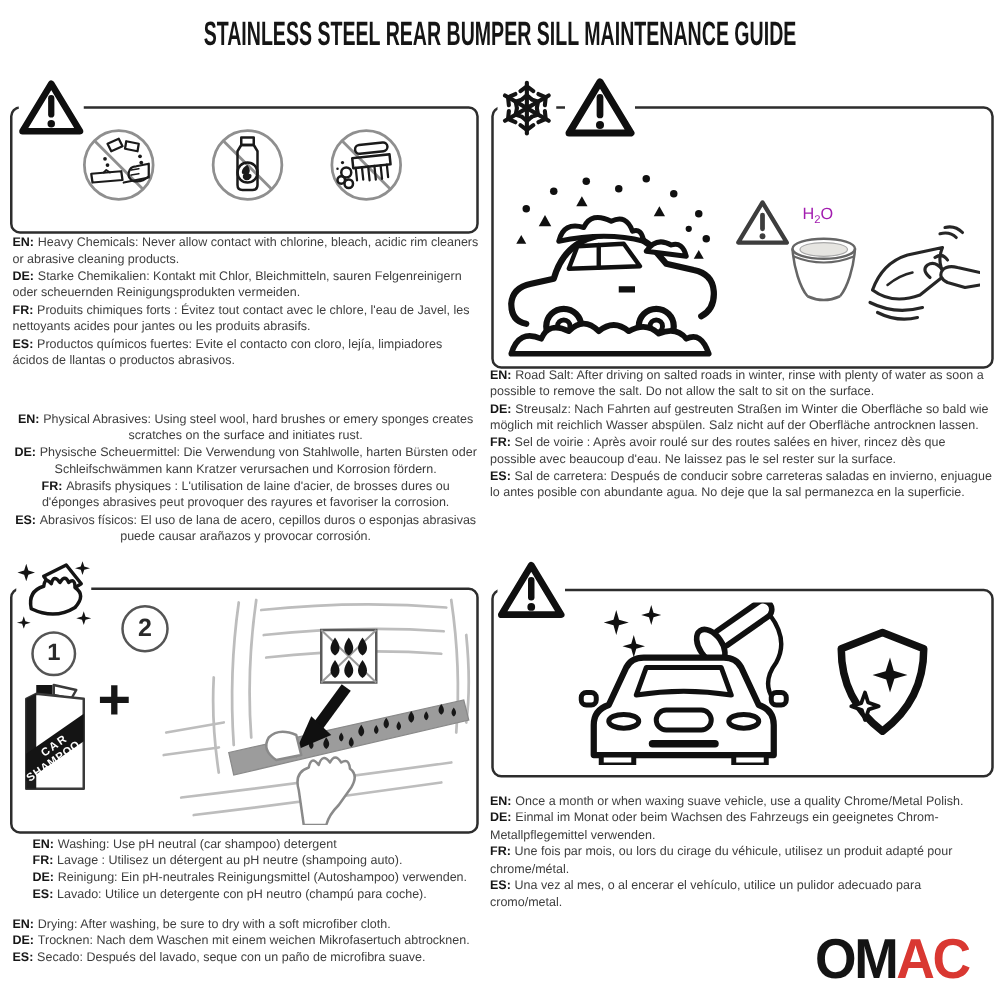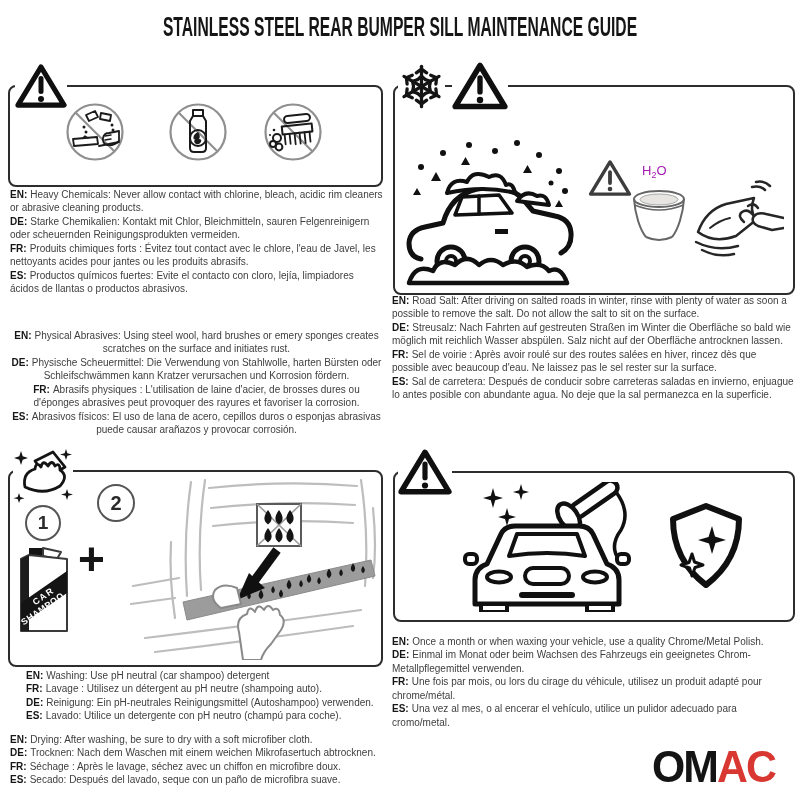--- a/index.html
+++ b/index.html
@@ -307,21 +307,20 @@
 <div class="para" style="left:10px;top:669px;width:373px;margin-left:16px;">
   <p><b class="lab">EN:</b><span>Washing: Use pH neutral (car shampoo) detergent</span></p>
   <p><b class="lab">FR:</b><span>Lavage : Utilisez un détergent au pH neutre (shampoing auto).</span></p>
   <p><b class="lab">DE:</b><span>Reinigung: Ein pH-neutrales Reinigungsmittel (Autoshampoo) verwenden.</span></p>
   <p><b class="lab">ES:</b><span>Lavado: Utilice un detergente con pH neutro (champú para coche).</span></p>
 </div>
 
 <div class="para" style="left:10px;top:733px;width:373px;">
   <p><b class="lab">EN:</b><span>Drying: After washing, be sure to dry with a soft microfiber cloth.</span></p>
   <p><b class="lab">DE:</b><span>Trocknen: Nach dem Waschen mit einem weichen Mikrofasertuch abtrocknen.</span></p>
-  <p><b class="lab">FR:</b><span>Séchage : Après le lavage, séchez avec un chiffon en microfibre doux.</span></p>
   <p><b class="lab">ES:</b><span>Secado: Después del lavado, seque con un paño de microfibra suave.</span></p>
 </div>
 
 <div class="abs box" style="left:393px;top:471px;width:398px;height:147px;"></div>
 
 <div class="abs icon-wrap" style="left:398px;top:448px;width:54px;height:48px;">
   <svg viewBox="0 0 104 92" width="54" height="48">
     <path d="M52 8 L98 84 L6 84 Z" fill="#fff" stroke="#0f0f0f" stroke-width="10.5" stroke-linejoin="round"></path>
     <path d="M52 31 L52 57" stroke="#0f0f0f" stroke-width="10" stroke-linecap="round"></path>
     <circle cx="52" cy="72" r="6" fill="#0f0f0f"></circle>
@@ -357,21 +356,21 @@
 
 <div class="abs" style="left:666px;top:500px;width:80px;height:92px;">
   <svg viewBox="0 0 80 92" width="80" height="92">
     <path d="M40 6 L73 19 Q73 60 40 85 Q7 60 7 19 Z" fill="#fff" stroke="#101010" stroke-width="6" stroke-linejoin="round"></path>
     <path d="M46 26 l3 10.5 L60 40 l-10.5 3 L46 54 l-3 -10.5 L32 40 l10.5 -3 Z" fill="#101010"></path>
     <path d="M26 54 l2.5 8 L37 65 l-8 2.5 L26 76 l-2.5 -8 L15 65 l8 -2.5 Z" fill="#fff" stroke="#101010" stroke-width="3" stroke-linejoin="round"></path>
   </svg>
 </div>
 
 <div class="para" style="left:392px;top:635px;width:402px;">
-  <p><b class="lab">EN:</b><span>Once a month or when waxing your vehicle, use a quality Chrome/Metal Polish.</span></p>
+  <p><b class="lab">EN:</b><span>Once a month or when waxing suave vehicle, use a quality Chrome/Metal Polish.</span></p>
   <p><b class="lab">DE:</b><span>Einmal im Monat oder beim Wachsen des Fahrzeugs ein geeignetes Chrom-Metallpflegemittel verwenden.</span></p>
   <p><b class="lab">FR:</b><span>Une fois par mois, ou lors du cirage du véhicule, utilisez un produit adapté pour chrome/métal.</span></p>
   <p><b class="lab">ES:</b><span>Una vez al mes, o al encerar el vehículo, utilice un pulidor adecuado para cromo/metal.</span></p>
 </div>
 
 <div class="abs" id="logo" style="left:652px;top:744px;">
   <span class="lg-black">OM</span><span class="lg-red">AC</span>
 </div>
 
 </body></html>

